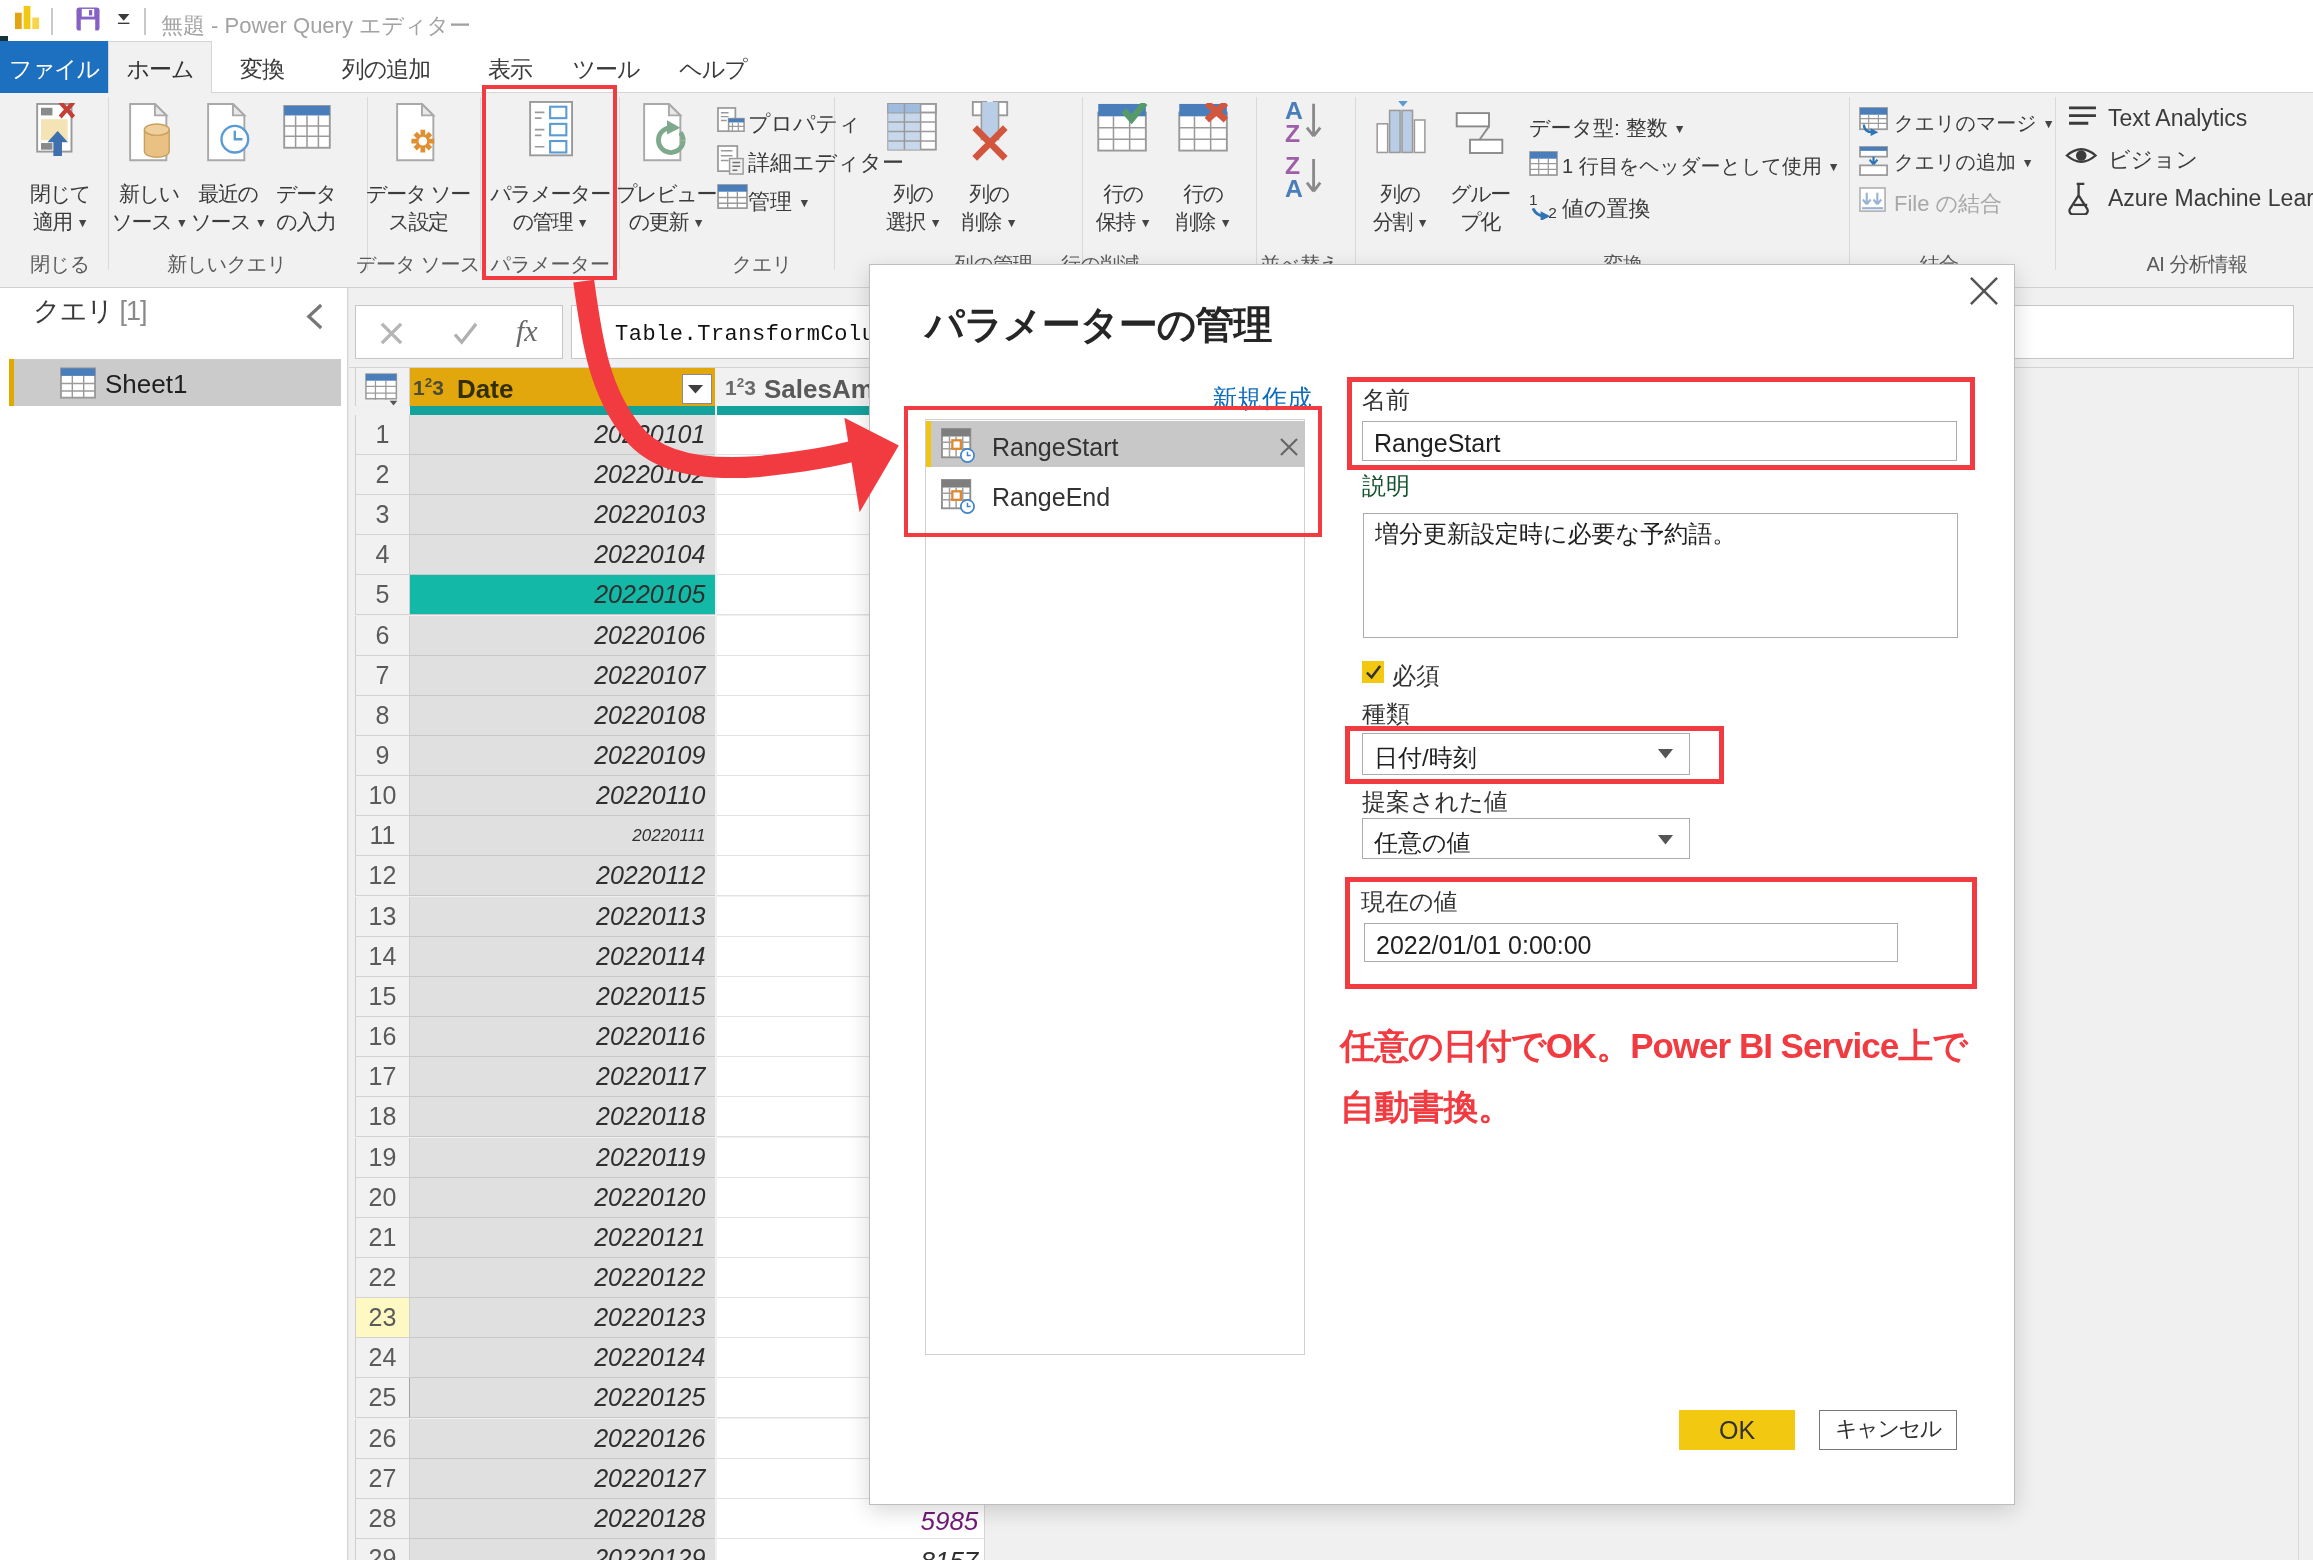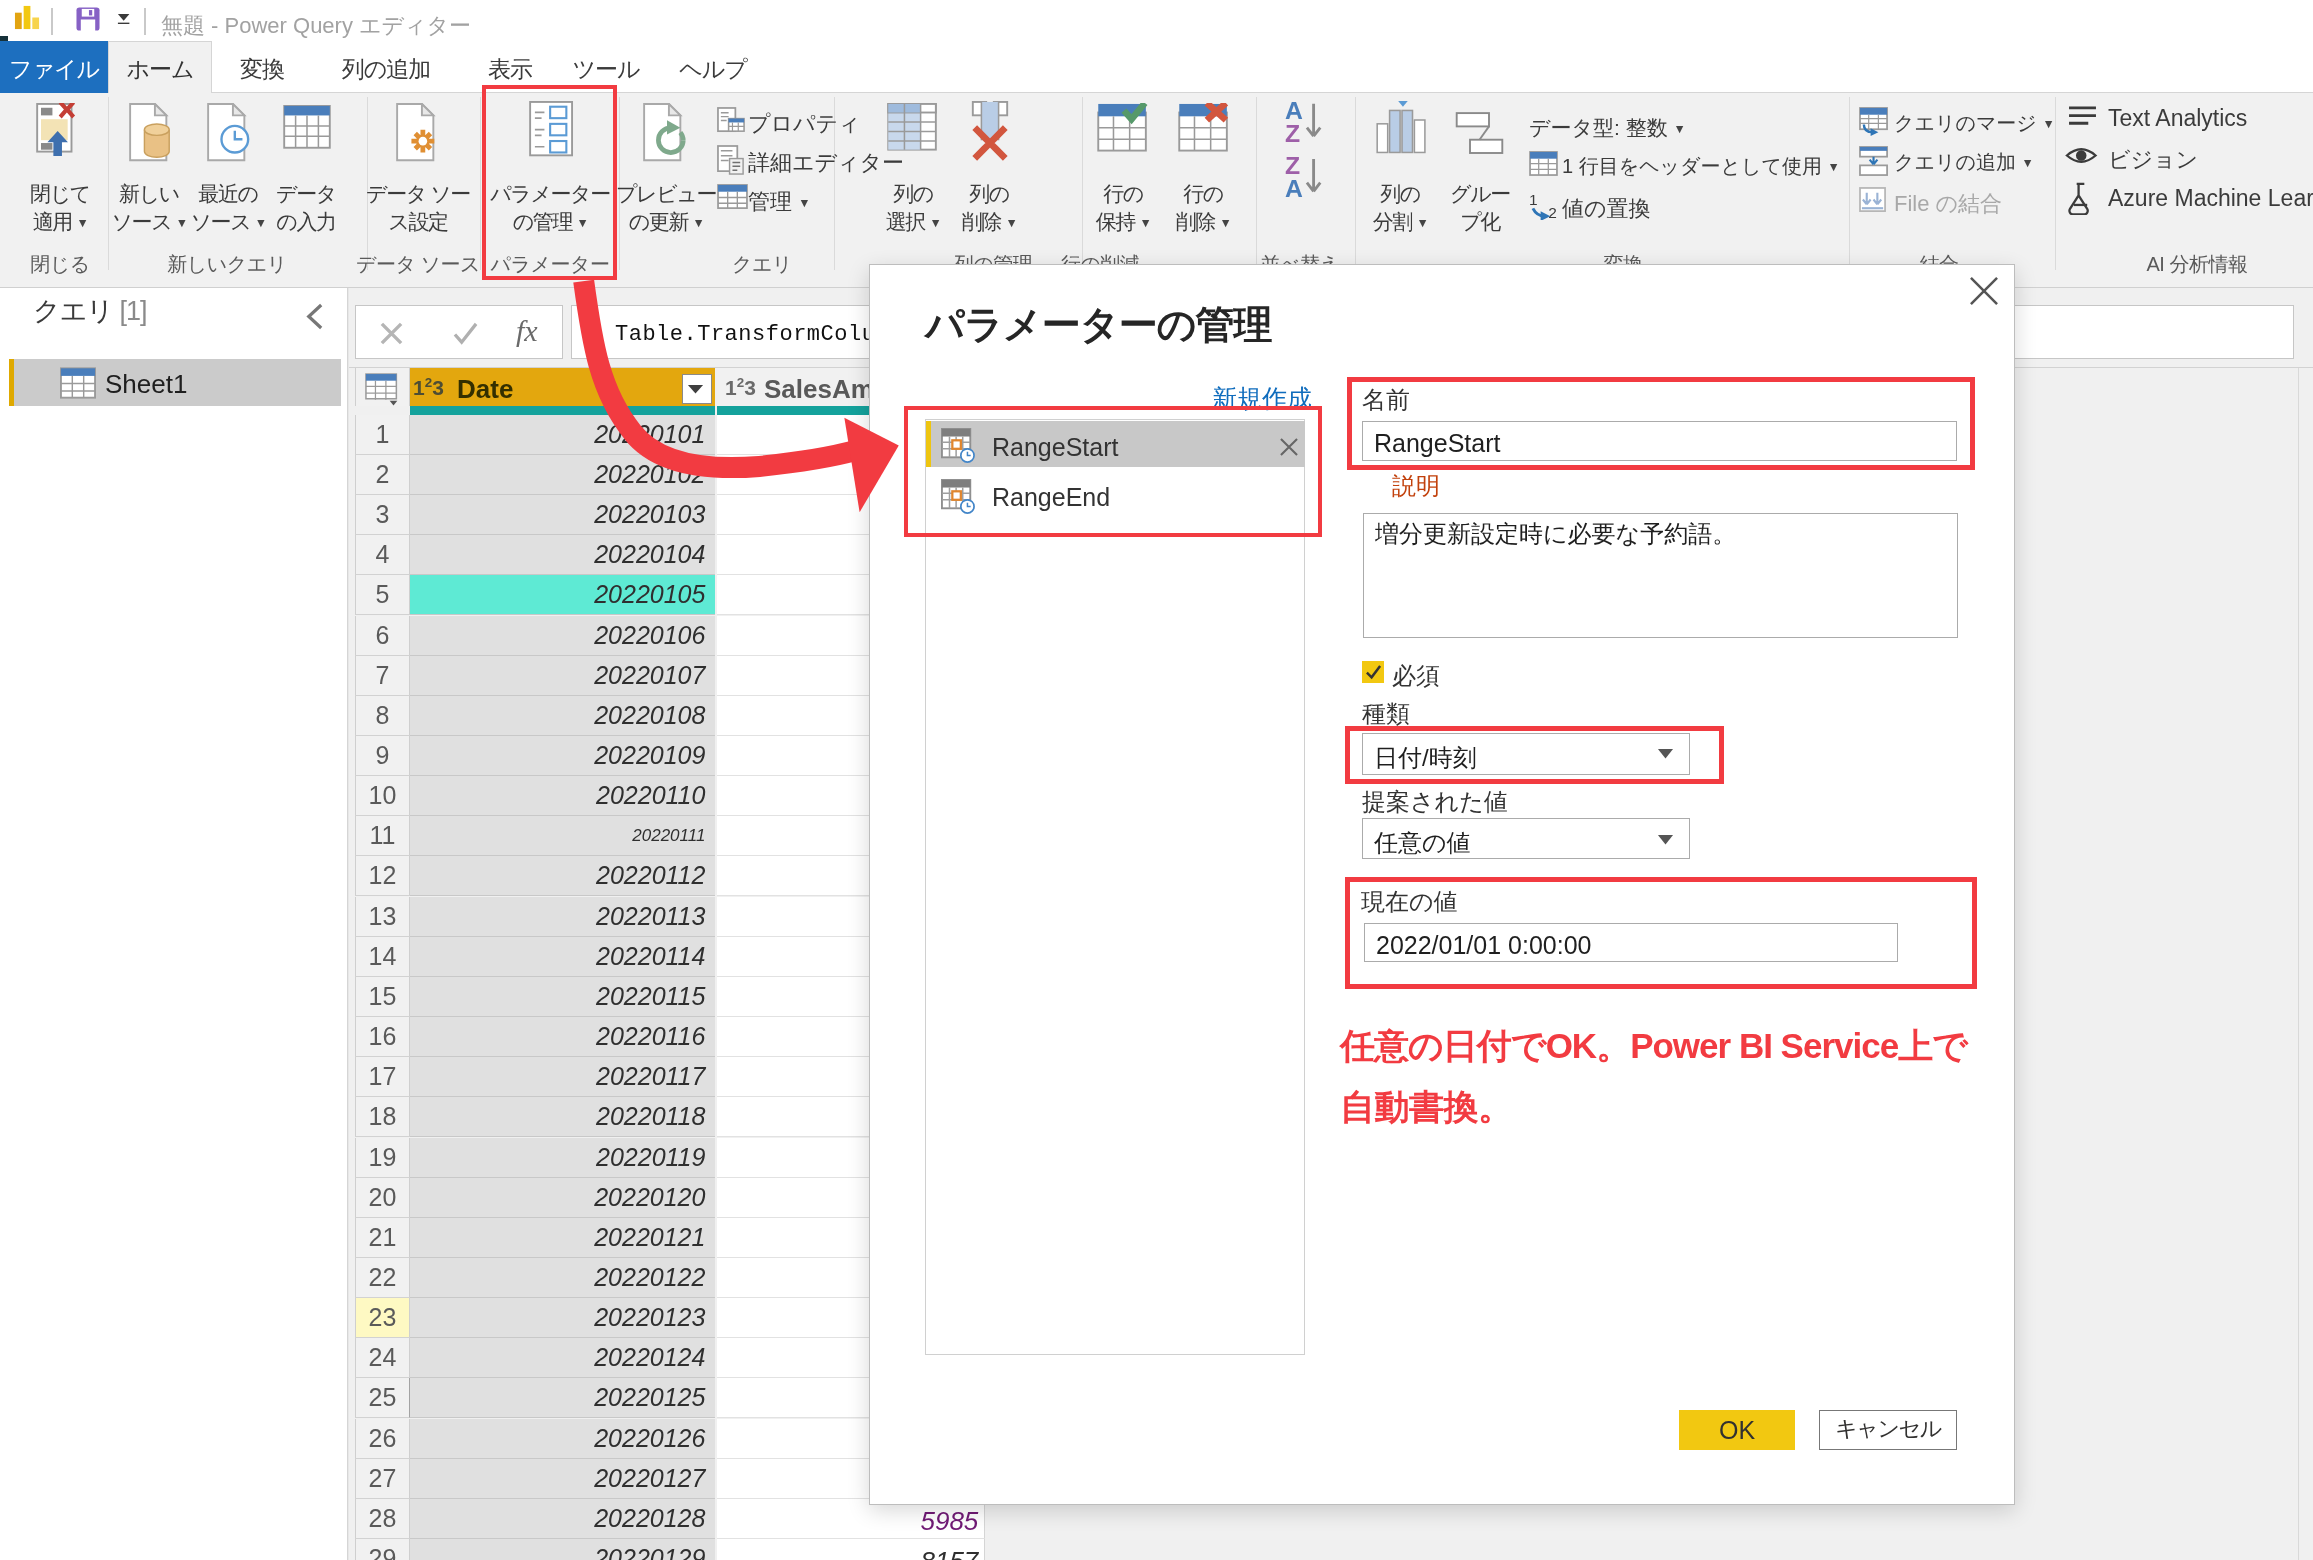--- a/index.html
+++ b/index.html
@@ -305,21 +305,21 @@
     <div class="abs" style="left:355px;top:455px;width:55px;height:40px;background:#f1f1f1;border-bottom:1px solid #d2d2d2;border-left:1px solid #cfcfcf;border-right:1px solid #cfcfcf;font-size:25px;color:#5a5a5a;text-align:center;line-height:39px">2</div>
     <div class="abs" style="left:410px;top:455px;width:305px;height:40px;background:#e0e0e0;border-bottom:1px solid #c8c8c8;font-size:25px;font-style:italic;color:#2f2f2f;text-align:right;line-height:39px;padding-right:9.6px">20220102</div>
     <div class="abs" style="left:717px;top:455px;width:268px;height:40px;background:#fff;border-bottom:1px solid #e2e2e2;border-right:1px solid #d5d5d5;font-size:26px;font-style:italic;color:#2f2f2f;text-align:right;line-height:45px;padding-right:5.7px"></div>
     <div class="abs" style="left:355px;top:495px;width:55px;height:40px;background:#f1f1f1;border-bottom:1px solid #d2d2d2;border-left:1px solid #cfcfcf;border-right:1px solid #cfcfcf;font-size:25px;color:#5a5a5a;text-align:center;line-height:39px">3</div>
     <div class="abs" style="left:410px;top:495px;width:305px;height:40px;background:#e0e0e0;border-bottom:1px solid #c8c8c8;font-size:25px;font-style:italic;color:#2f2f2f;text-align:right;line-height:39px;padding-right:9.6px">20220103</div>
     <div class="abs" style="left:717px;top:495px;width:268px;height:40px;background:#fff;border-bottom:1px solid #e2e2e2;border-right:1px solid #d5d5d5;font-size:26px;font-style:italic;color:#2f2f2f;text-align:right;line-height:45px;padding-right:5.7px"></div>
     <div class="abs" style="left:355px;top:535px;width:55px;height:40px;background:#f1f1f1;border-bottom:1px solid #d2d2d2;border-left:1px solid #cfcfcf;border-right:1px solid #cfcfcf;font-size:25px;color:#5a5a5a;text-align:center;line-height:39px">4</div>
     <div class="abs" style="left:410px;top:535px;width:305px;height:40px;background:#e0e0e0;border-bottom:1px solid #c8c8c8;font-size:25px;font-style:italic;color:#2f2f2f;text-align:right;line-height:39px;padding-right:9.6px">20220104</div>
     <div class="abs" style="left:717px;top:535px;width:268px;height:40px;background:#fff;border-bottom:1px solid #e2e2e2;border-right:1px solid #d5d5d5;font-size:26px;font-style:italic;color:#2f2f2f;text-align:right;line-height:45px;padding-right:5.7px"></div>
     <div class="abs" style="left:355px;top:575px;width:55px;height:40px;background:#f1f1f1;border-bottom:1px solid #d2d2d2;border-left:1px solid #cfcfcf;border-right:1px solid #cfcfcf;font-size:25px;color:#5a5a5a;text-align:center;line-height:39px">5</div>
-    <div class="abs" style="left:410px;top:575px;width:305px;height:40px;background:#5eead4;border-bottom:1px solid #c8c8c8;font-size:25px;font-style:italic;color:#2f2f2f;text-align:right;line-height:39px;padding-right:9.6px">20220105</div>
+    <div class="abs" style="left:410px;top:575px;width:305px;height:40px;background:#14b8a6;border-bottom:1px solid #c8c8c8;font-size:25px;font-style:italic;color:#2f2f2f;text-align:right;line-height:39px;padding-right:9.6px">20220105</div>
     <div class="abs" style="left:717px;top:575px;width:268px;height:40px;background:#fff;border-bottom:1px solid #e2e2e2;border-right:1px solid #d5d5d5;font-size:26px;font-style:italic;color:#2f2f2f;text-align:right;line-height:45px;padding-right:5.7px"></div>
     <div class="abs" style="left:355px;top:616px;width:55px;height:40px;background:#f1f1f1;border-bottom:1px solid #d2d2d2;border-left:1px solid #cfcfcf;border-right:1px solid #cfcfcf;font-size:25px;color:#5a5a5a;text-align:center;line-height:39px">6</div>
     <div class="abs" style="left:410px;top:616px;width:305px;height:40px;background:#e0e0e0;border-bottom:1px solid #c8c8c8;font-size:25px;font-style:italic;color:#2f2f2f;text-align:right;line-height:39px;padding-right:9.6px">20220106</div>
     <div class="abs" style="left:717px;top:616px;width:268px;height:40px;background:#fff;border-bottom:1px solid #e2e2e2;border-right:1px solid #d5d5d5;font-size:26px;font-style:italic;color:#2f2f2f;text-align:right;line-height:45px;padding-right:5.7px"></div>
     <div class="abs" style="left:355px;top:656px;width:55px;height:40px;background:#f1f1f1;border-bottom:1px solid #d2d2d2;border-left:1px solid #cfcfcf;border-right:1px solid #cfcfcf;font-size:25px;color:#5a5a5a;text-align:center;line-height:39px">7</div>
     <div class="abs" style="left:410px;top:656px;width:305px;height:40px;background:#e0e0e0;border-bottom:1px solid #c8c8c8;font-size:25px;font-style:italic;color:#2f2f2f;text-align:right;line-height:39px;padding-right:9.6px">20220107</div>
     <div class="abs" style="left:717px;top:656px;width:268px;height:40px;background:#fff;border-bottom:1px solid #e2e2e2;border-right:1px solid #d5d5d5;font-size:26px;font-style:italic;color:#2f2f2f;text-align:right;line-height:45px;padding-right:5.7px"></div>
     <div class="abs" style="left:355px;top:696px;width:55px;height:40px;background:#f1f1f1;border-bottom:1px solid #d2d2d2;border-left:1px solid #cfcfcf;border-right:1px solid #cfcfcf;font-size:25px;color:#5a5a5a;text-align:center;line-height:39px">8</div>
     <div class="abs" style="left:410px;top:696px;width:305px;height:40px;background:#e0e0e0;border-bottom:1px solid #c8c8c8;font-size:25px;font-style:italic;color:#2f2f2f;text-align:right;line-height:39px;padding-right:9.6px">20220108</div>
     <div class="abs" style="left:717px;top:696px;width:268px;height:40px;background:#fff;border-bottom:1px solid #e2e2e2;border-right:1px solid #d5d5d5;font-size:26px;font-style:italic;color:#2f2f2f;text-align:right;line-height:45px;padding-right:5.7px"></div>
@@ -413,21 +413,21 @@
 <rect x="1" y="1" width="30" height="8" fill="#7e7e7e"></rect>
 <path d="M1 15 h30 M1 22 h30 M9 9 v22 M16 9 v22 M23 9 v22" stroke="#9f9f9f" stroke-width="1.6"></path>
 <rect x="12" y="13" width="9" height="9" fill="#fff" stroke="#e0862e" stroke-width="2.4"></rect>
 <circle cx="28" cy="29" r="7" fill="#fff" stroke="#4285c8" stroke-width="1.8"></circle>
 <path d="M28 25 v4 h3.4" fill="none" stroke="#4285c8" stroke-width="1.6"></path>
 </svg>
 <div class="abs" style="left:992px;top:483px;font-size:25px;color:#333;font-weight:normal;white-space:nowrap;">RangeEnd</div>
 <div class="abs" style="left:1362px;top:384px;font-size:24px;color:#333;font-weight:normal;white-space:nowrap;">名前</div>
 <div class="abs" style="left:1362px;top:421px;width:595px;height:40px;background:#fff;border:1px solid #ababab"></div>
 <div class="abs" style="left:1374px;top:429px;font-size:25px;color:#1f1f1f;font-weight:normal;white-space:nowrap;">RangeStart</div>
-<div class="abs" style="left:1392px;top:470px;font-size:24px;color:#c2410c;font-weight:normal;white-space:nowrap;font-family:Liberation Serif, serif;">説明</div>
+<div class="abs" style="left:1362px;top:470px;font-size:24px;color:#14532d;font-weight:normal;white-space:nowrap;font-family:Liberation Serif, serif;">説明</div>
 <div class="abs" style="left:1363px;top:513px;width:595px;height:125px;background:#fff;border:1px solid #ababab"></div>
 <div class="abs" style="left:1375px;top:518px;font-size:24px;color:#1f1f1f;font-weight:normal;white-space:nowrap;">増分更新設定時に必要な予約語。</div>
 <div class="abs" style="left:1362px;top:661px;width:22px;height:22px;background:#f2c811"></div>
 <svg class="abs" style="left:1365px;top:664px;" width="17" height="16.3" viewBox="0 0 18 17">
       <path d="M2 9 L7 14 L16 2" fill="none" stroke="#333" stroke-width="2.6"></path>
     </svg>
 <div class="abs" style="left:1392px;top:660px;font-size:24px;color:#333;font-weight:normal;white-space:nowrap;">必須</div>
 <div class="abs" style="left:1362px;top:698px;font-size:24px;color:#333;font-weight:normal;white-space:nowrap;">種類</div>
 <div class="abs" style="left:1362px;top:733px;width:328px;height:42px;background:#fff;border:1px solid #ababab"></div>
 <div class="abs" style="left:1374px;top:742px;font-size:24px;color:#1f1f1f;font-weight:normal;white-space:nowrap;">日付/時刻</div>

